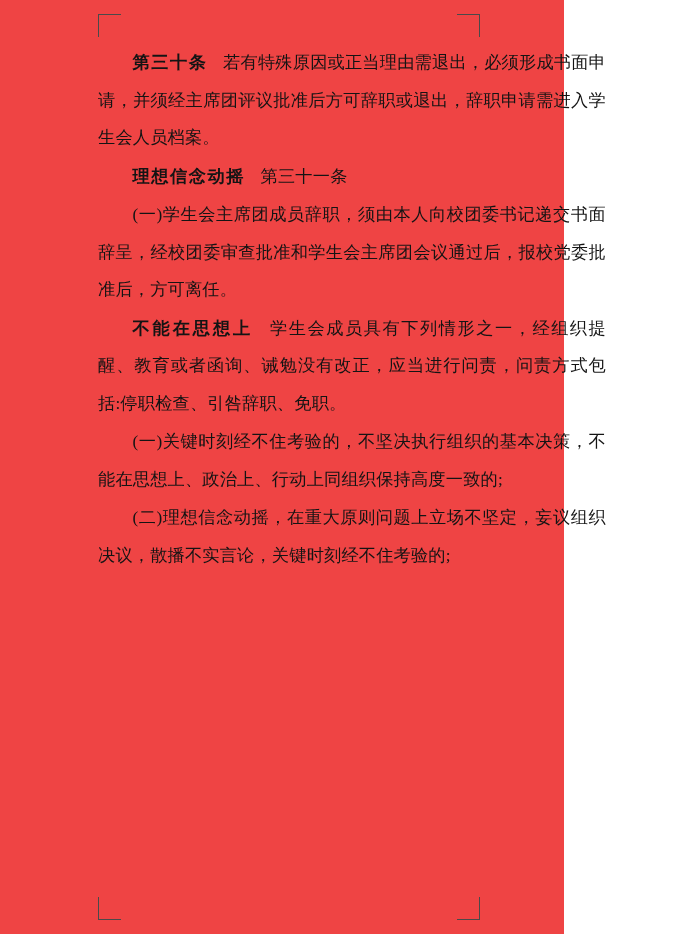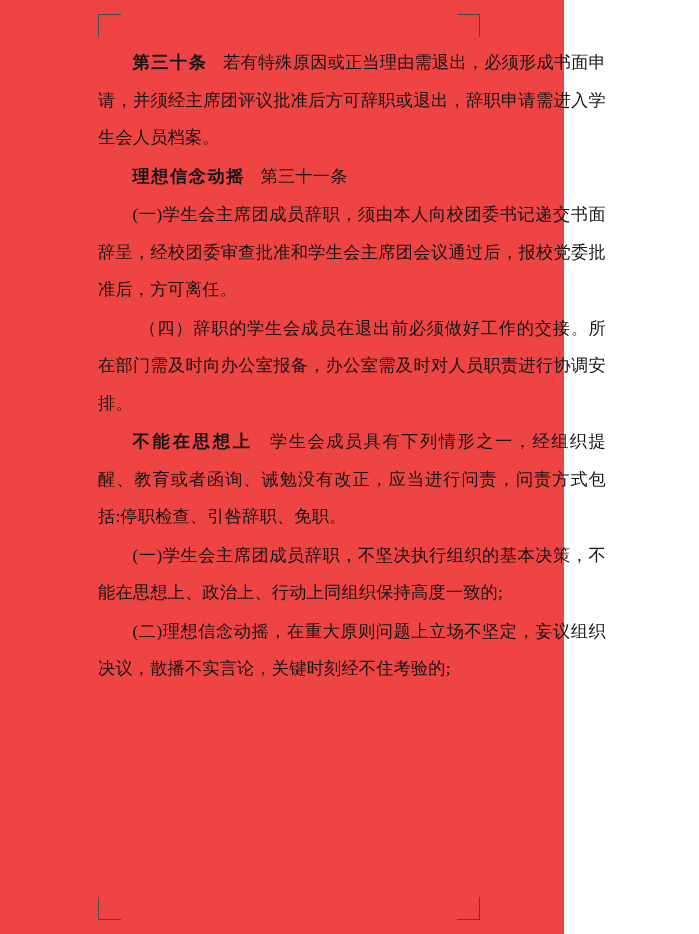--- a/index.html
+++ b/index.html
@@ -78,23 +78,22 @@
   <div class="body-col">
 
     <p class="para indent2"><span class="artno">第三十条</span><span class="gap-after-art"></span><span>若有特殊原因或正当理由需退出，必须形成书面申请，并须经主席团评议批准后方可辞职或退出，辞职申请需进入学生会人员档案。</span></p>
 
     <p class="para indent2"><span class="artno">理想信念动摇</span><span class="gap-after-art"></span><span>第三十一条</span></p>
 
     <p class="para indent2"><span>(一)学生会主席团成员辞职，须由本人向校团委书记递交书面辞呈，经校团委审查批准和学生会主席团会议通过后，报校党委批准后，方可离任。</span></p>
 
 
 
-    <p class="para indent-wide"><span>（四）辞职的学生会成员在退出前必须做好工作的交接。所在部门需及时向办公室报备，办公室需及时对人员职责进行协调安排。</span></p>
 
 
     <p class="para indent2"><span class="artno">不能在思想上</span><span class="gap-after-art"></span><span>学生会成员具有下列情形之一，经组织提醒、教育或者函询、诫勉没有改正，应当进行问责，问责方式包括:停职检查、引咎辞职、免职。</span></p>
 
-    <p class="para indent2"><span>(一)学生会主席团成员辞职，不坚决执行组织的基本决策，不能在思想上、政治上、行动上同组织保持高度一致的;</span></p>
+    <p class="para indent2"><span>(一)关键时刻经不住考验的，不坚决执行组织的基本决策，不能在思想上、政治上、行动上同组织保持高度一致的;</span></p>
 
     <p class="para indent2"><span>(二)理想信念动摇，在重大原则问题上立场不坚定，妄议组织决议，散播不实言论，关键时刻经不住考验的;</span></p>
 
   </div>
 </div>
 
 </body></html>

